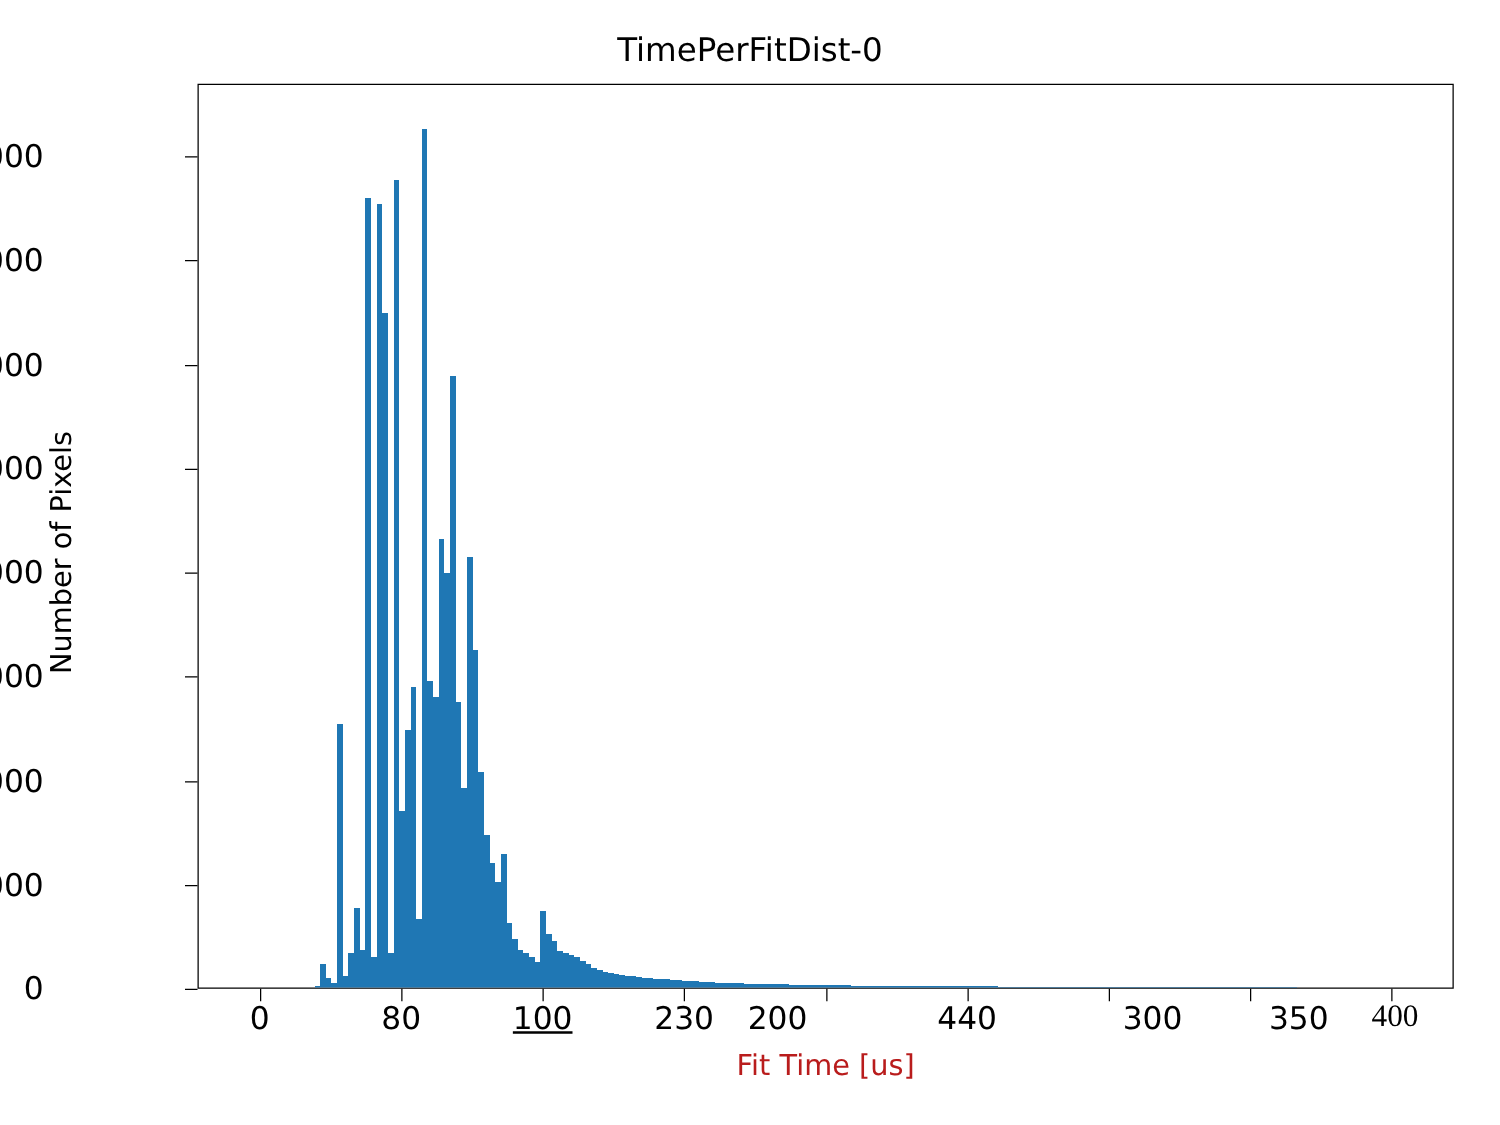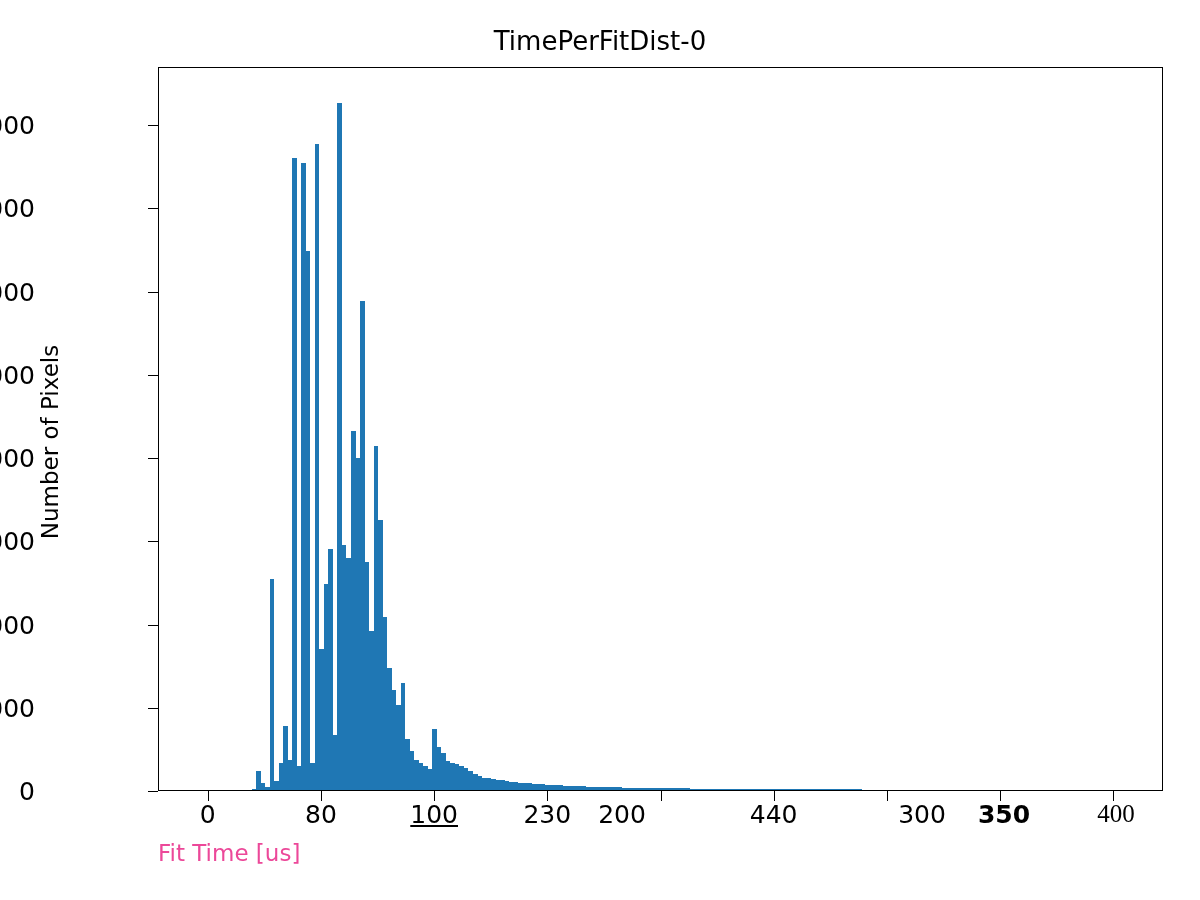--- a/index.html
+++ b/index.html
@@ -76,22 +76,23 @@
     top: 791px;
     height: 10px;
     width: 0;
     border-left: 1.6px solid #000000;
   }
   #xlabel {
     position: absolute;
     left: 158px;
     top: 840px;
     width: 1005px;
+    text-align: center;
     font-size: 23px;
-    color: #ec4899;
+    color: #b91c1c;
   }
   #ylabel {
     position: absolute;
     left: -150px;
     top: 429px;
     width: 400px;
     text-align: center;
     font-size: 23px;
     color: #000000;
     transform: rotate(-90deg);
@@ -139,21 +140,21 @@
       <div class="xtick-label" style="left: 434.149px; text-decoration: underline;">100</div>
       <div class="xtick-mark" style="left: 434.149px;"></div>
       <div class="xtick-label" style="left: 547.324px;">230</div>
       <div class="xtick-mark" style="left: 547.324px;"></div>
       <div class="xtick-label" style="left: 622px;">200</div>
       <div class="xtick-mark" style="left: 660.5px;"></div>
       <div class="xtick-label" style="left: 773.676px;">440</div>
       <div class="xtick-mark" style="left: 773.676px;"></div>
       <div class="xtick-label" style="left: 893px; margin-left: 29px;">300</div>
       <div class="xtick-mark" style="left: 886.851px;"></div>
-      <div class="xtick-label" style="left: 1004px; font-weight: bold;">350</div>
+      <div class="xtick-label" style="left: 1039px;">350</div>
       <div class="xtick-mark" style="left: 1000.03px;"></div>
       <div class="xtick-label" style="left: 1116px; font-family: Liberation Serif, serif;">400</div>
       <div class="xtick-mark" style="left: 1113.2px;"></div>
     </div>
 
   <div id="xlabel">Fit Time [us]</div>
   <div id="ylabel">Number of Pixels</div>
 
 </div>
 

